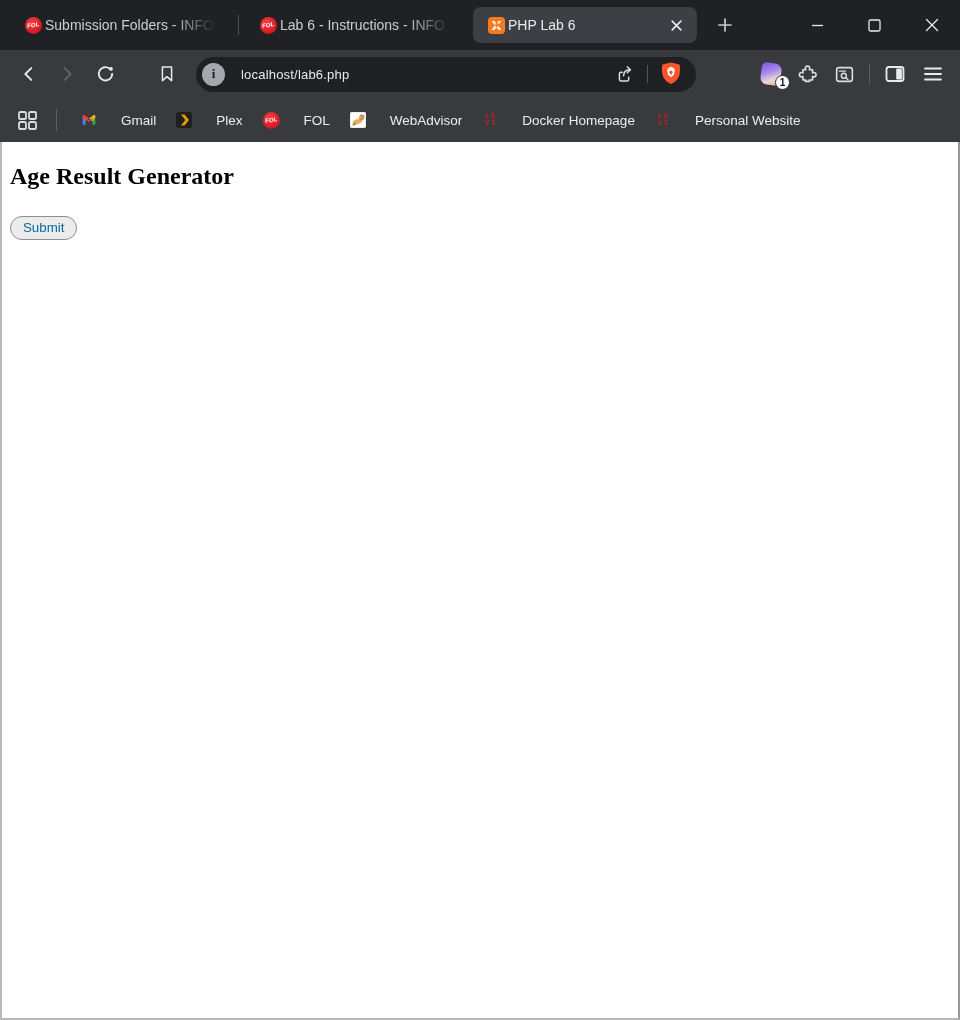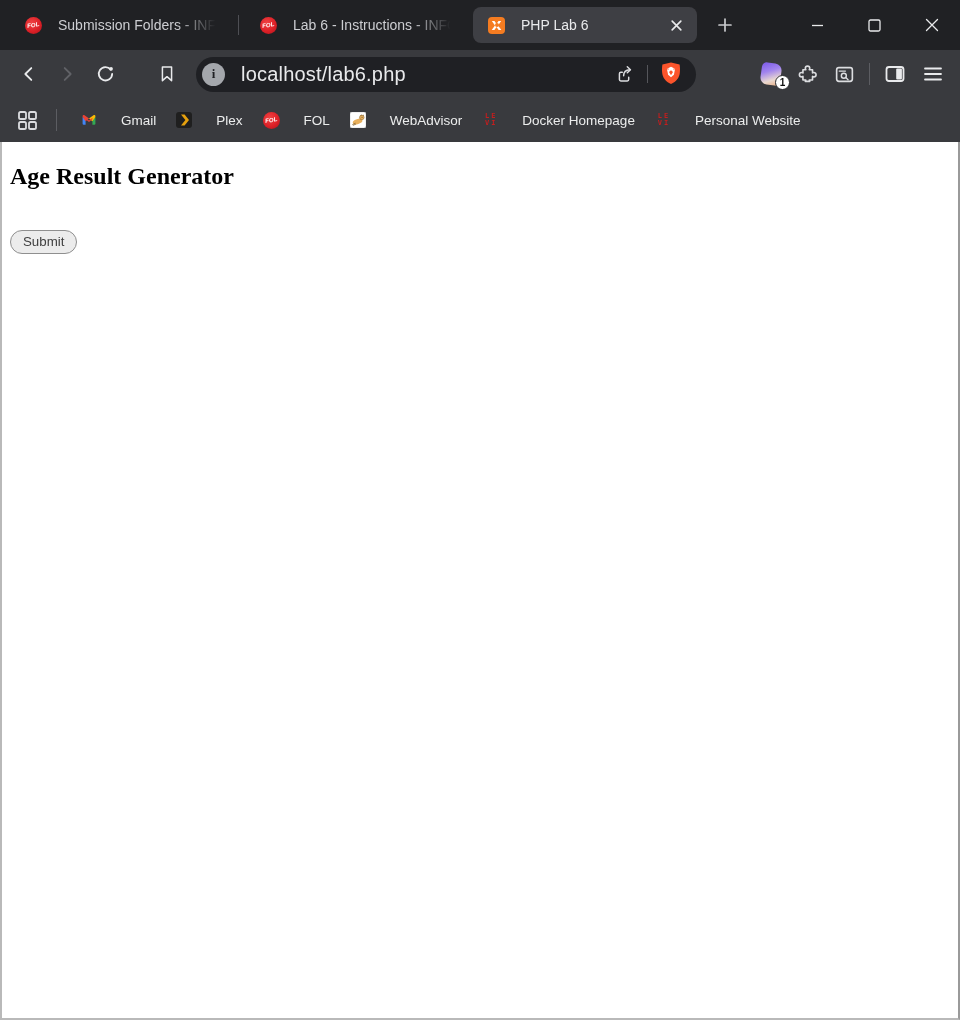--- a/index.html
+++ b/index.html
@@ -6,21 +6,21 @@
   html, body { width: 960px; height: 1020px; overflow: hidden; }
   body { font-family: "Liberation Sans", sans-serif; background: #202124; }
 
   .window { width: 960px; height: 1020px; display: flex; flex-direction: column; }
 
   
   .tabbar { height: 50px; background: #202124; display: flex; align-items: center; flex: none; }
   .tab { height: 36px; display: flex; align-items: center; padding: 0 10px 0 15px; border-radius: 8px; cursor: default; }
   .tab.inactive { width: 222px; }
   .tab.active { width: 224px; background: #3e3f44; }
-  .tab-title { margin-left: 16px; font-size: 14px; color: #cdced2; white-space: nowrap; overflow: hidden; flex: 1;
+  .tab-title { margin-left: 3px; font-size: 14px; color: #cdced2; white-space: nowrap; overflow: hidden; flex: 1;
     -webkit-mask-image: linear-gradient(to right, #000 72%, transparent 96%);
     mask-image: linear-gradient(to right, #000 72%, transparent 96%); }
   .tab.active .tab-title { color: #e9eaec; -webkit-mask-image: none; mask-image: none; }
   .tab-sep { width: 1px; height: 20px; background: #4e4f54; margin: 0 6px; flex: none; }
   .tab-close { width: 22px; height: 22px; border-radius: 50%; display: flex; align-items: center; justify-content: center; flex: none; }
   .newtab-btn { width: 30px; height: 30px; margin-left: 13px; border-radius: 50%; display: flex; align-items: center; justify-content: center; }
   .win-controls { margin-left: auto; display: flex; height: 100%; }
   .win-btn { width: 57px; height: 100%; display: flex; align-items: center; justify-content: center; }
 
   
@@ -37,21 +37,21 @@
 
   
   .toolbar { height: 48px; background: #393a3e; display: flex; align-items: center; padding: 0 12px; flex: none; }
   .nav-btn { width: 34px; height: 34px; display: flex; align-items: center; justify-content: center; flex: none; }
   .bookmark-btn { margin-left: 28px; }
   .urlbar { width: 500px; height: 35px; margin-left: 12px; background: #1f2024; border-radius: 18px;
     display: flex; align-items: center; padding: 0 10px 0 6px; flex: none; }
   .info-circle { width: 23px; height: 23px; border-radius: 50%; background: #a4a7ac; color: #1f2024;
     font-size: 13px; font-weight: bold; font-family: "Liberation Serif", serif;
     display: flex; align-items: center; justify-content: center; flex: none; }
-  .url-text { margin-left: 16px; color: #e8e9eb; font-size: 20px; letter-spacing: .2px; white-space: nowrap; }
+  .url-text { margin-left: 16px; color: #e8e9eb; font-size: 13px; letter-spacing: .2px; white-space: nowrap; }
   .urlbar .spacer { flex: 1; }
   .vsep { width: 1px; height: 18px; background: #55565b; margin: 0 8px; flex: none; }
   .vsep.tall { height: 22px; background: #5c5d62; margin: 0 10px; }
   .icon-btn { width: 30px; height: 32px; display: flex; align-items: center; justify-content: center; flex: none; }
   .right-cluster { margin-left: auto; display: flex; align-items: center; }
   .ext-wrap { position: relative; width: 32px; height: 34px; display: flex; align-items: center; justify-content: center; }
   .ext-gradient { width: 20px; height: 22px; border-radius: 5px 7px 5px 7px; transform: rotate(8deg);
     background: linear-gradient(155deg, #7a57e8 0%, #a184ee 38%, #ead9d0 72%, #e8a87c 100%); }
   .ext-badge { position: absolute; right: -3px; bottom: 1px; width: 15px; height: 15px; border-radius: 50%;
     background: #fff; border: 1px solid #2a2b2f; color: #111; font-size: 10px; font-weight: bold;
@@ -66,22 +66,22 @@
   .plex-icon, .gmail-icon, .tomcat-icon { width: 16px; height: 16px; flex: none; }
 
   
   .page { flex: 1; background: #ffffff; border-left: 2px solid #b9b9b9; border-right: 2px solid #9a9a9a; border-bottom: 2px solid #b9b9b9; }
   .page-body { margin: 8px; color: #000; }
   .page-heading { font-family: "Liberation Serif", serif; font-weight: bold; font-size: 24px; margin: 21px 0; }
   .form-row { display: flex; align-items: center; font-family: "Liberation Serif", serif; font-size: 16px; }
   .form-row label { margin-right: 5px; }
   .age-input { width: 211px; height: 23px; border: 1px solid #767676; border-radius: 2px; padding: 1px 2px;
     font-size: 13px; font-family: "Liberation Sans", sans-serif; background: #fff; }
-  .submit-btn { margin-top: 19px; background: #ececec; border: 1px solid #8f8f8f; border-radius: 12px;
-    padding: 3px 12px 4px 12px; font-size: 13.3px; font-family: "Liberation Sans", sans-serif; color: #404040; }
+  .submit-btn { margin-top: 5px; background: #ececec; border: 1px solid #8f8f8f; border-radius: 12px;
+    padding: 3px 12px 4px 12px; font-size: 13.3px; font-family: "Liberation Sans", sans-serif; color: #0369a1; }
 </style>
 </head>
 <body>
 
 <div class="window">
 
   <div class="tabbar">
     <div class="tab inactive" style="margin-left:10px;">
       <span class="fol-icon">
           <span>FOL</span>

